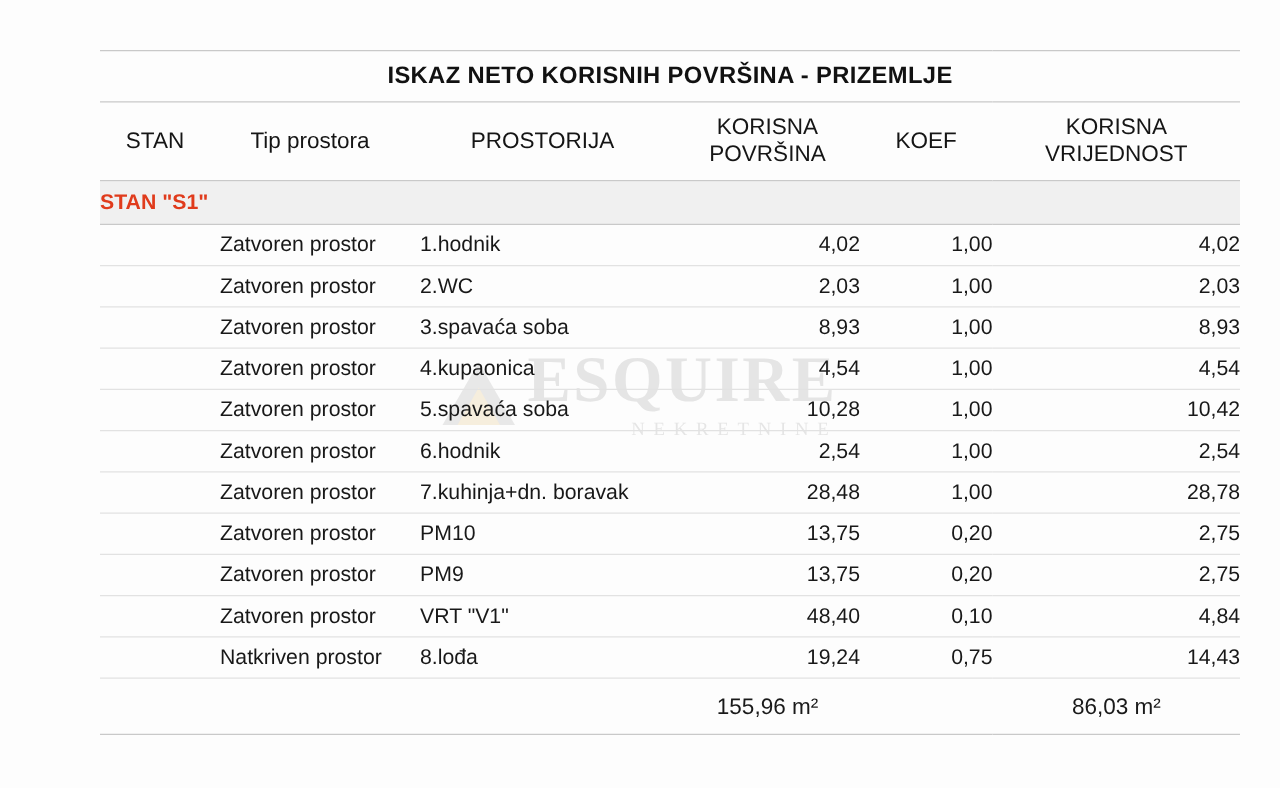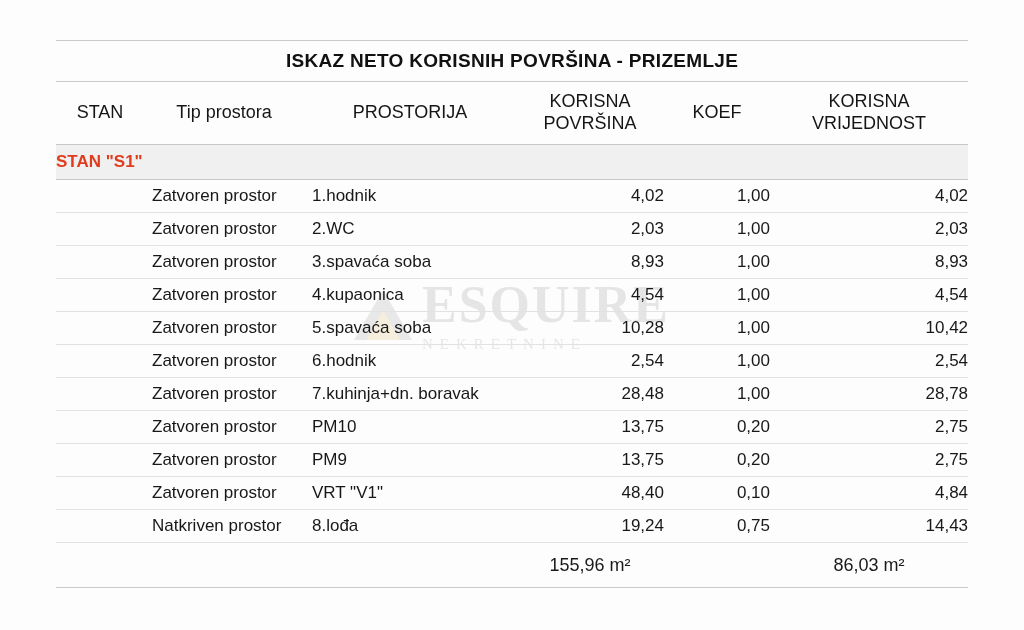--- a/index.html
+++ b/index.html
@@ -71,32 +71,33 @@
     font-size: 52px;
     font-weight: bold;
     letter-spacing: 2px;
     color: #6f6f6f;
   }
   .wm-sub {
     font-size: 15px;
     letter-spacing: 7px;
     color: #6f6f6f;
     margin-top: 6px;
-    text-align: left;
+    text-align: right;
   }
 
   .table-wrap {
     position: relative;
     z-index: 2;
     padding: 40px 56px 0 56px;
   }
   table.sheet {
     width: 912px;
     border-collapse: collapse;
     table-layout: fixed;
+    margin-left: 24px;
   }
   table.sheet td, table.sheet th {
     padding: 0;
     vertical-align: middle;
   }
 
   .title-row td {
     border-top: 1px solid #c9c9c9;
     border-bottom: 1px solid #c9c9c9;
     text-align: center;

